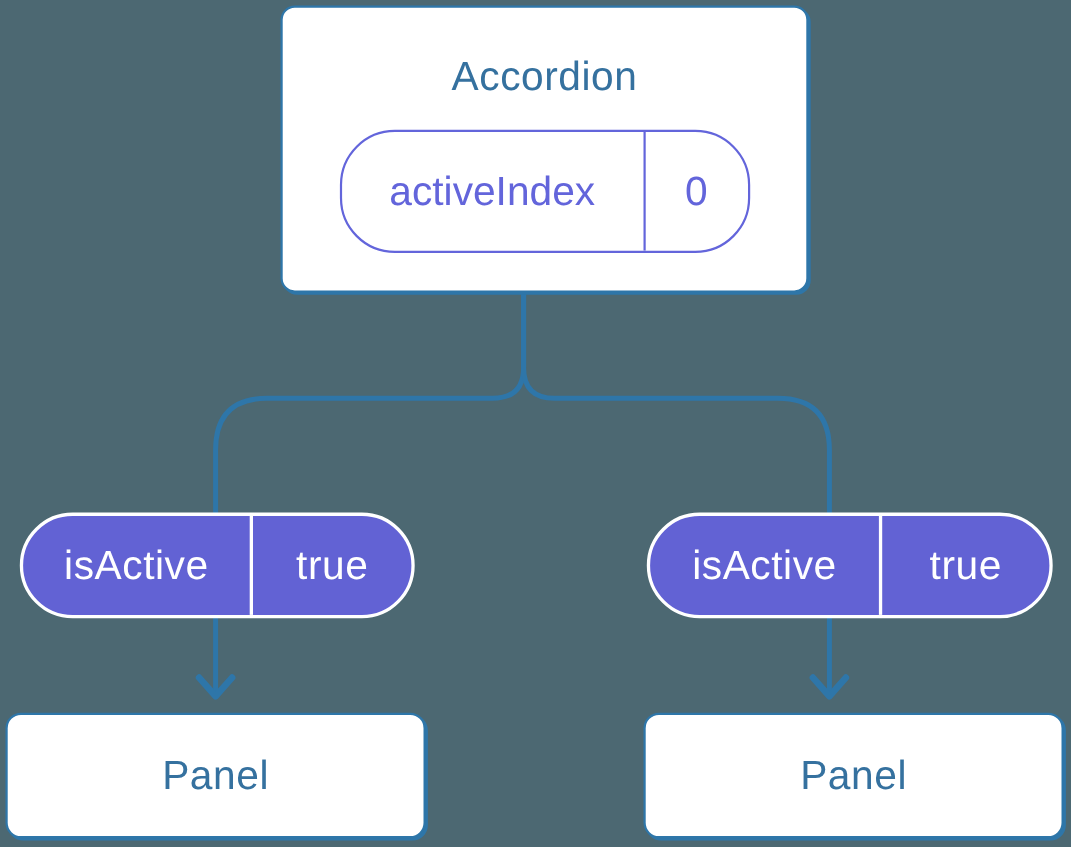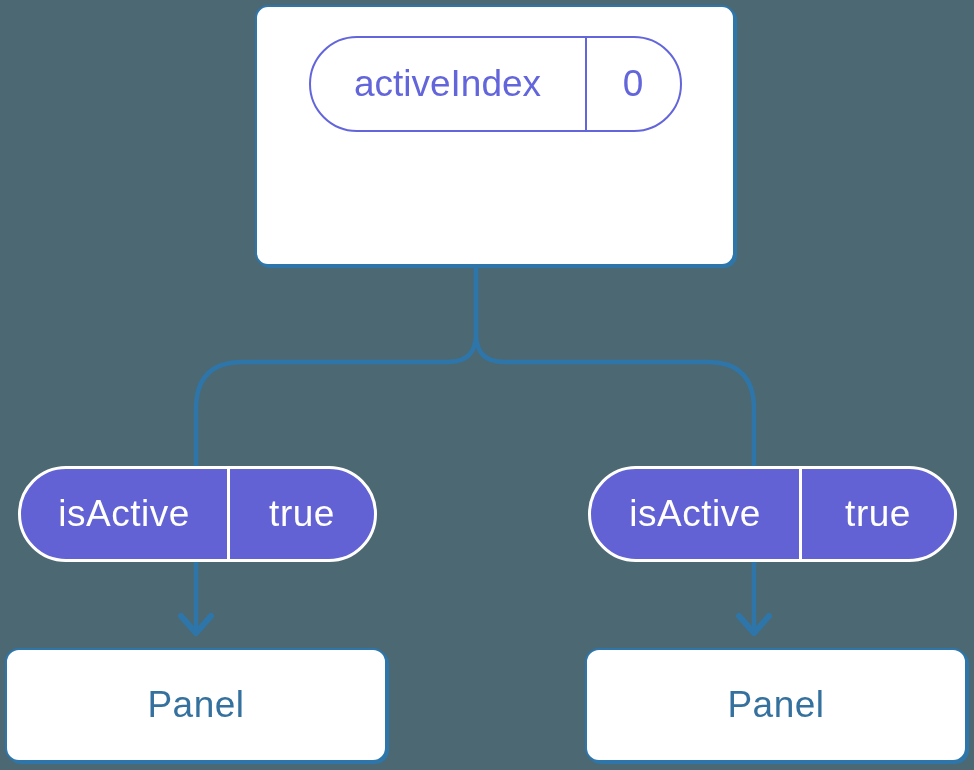--- a/index.html
+++ b/index.html
@@ -38,21 +38,21 @@
     display: flex; flex-direction: column; align-items: center;
   }
   .card-title {
     margin-top: 44px;
     font-size: 37px; line-height: 38px; font-weight: 500;
     color: var(--title-blue, #35719f);
     letter-spacing: 0.5px;
   }
   .state-pill {
     margin-top: 29px;
-    display: flex; height: 96px; width: 373px;
+    display: flex; height: 112px; width: 373px;
     border: 2px solid var(--purple, #6365db);
     border-radius: 50px;
     background: #ffffff;
     overflow: hidden;
     justify-content: flex-end;
   }
   .state-pill .seg {
     display: flex; align-items: center; justify-content: center;
     font-size: 37px; color: var(--purple, #6365db);
   }
@@ -93,20 +93,21 @@
 <div class="stage">
 
   <svg class="connectors" width="974" height="770" viewBox="0 0 974 770">
     <path class="connector-path" d="M476,267 L476,334 Q476,362 448,362 L243,362 Q196,362 196,409 L196,628"></path>
     <path class="connector-path" d="M476,267 L476,334 Q476,362 504,362 L707,362 Q754,362 754,409 L754,628"></path>
     <path class="connector-path arrowhead" d="M181,616 L196,633 L211,616"></path>
     <path class="connector-path arrowhead" d="M739,616 L754,633 L769,616"></path>
   </svg>
 
   <div class="node-card" id="accordion-card">
+    <div class="card-title">Accordion</div>
     <div class="state-pill">
       <div class="seg name">activeIndex</div>
       <div class="seg value">0</div>
     </div>
   </div>
 
   <div class="prop-pill" id="prop-pill-left">
     <div class="seg name">isActive</div>
     <div class="seg value">true</div>
   </div>

